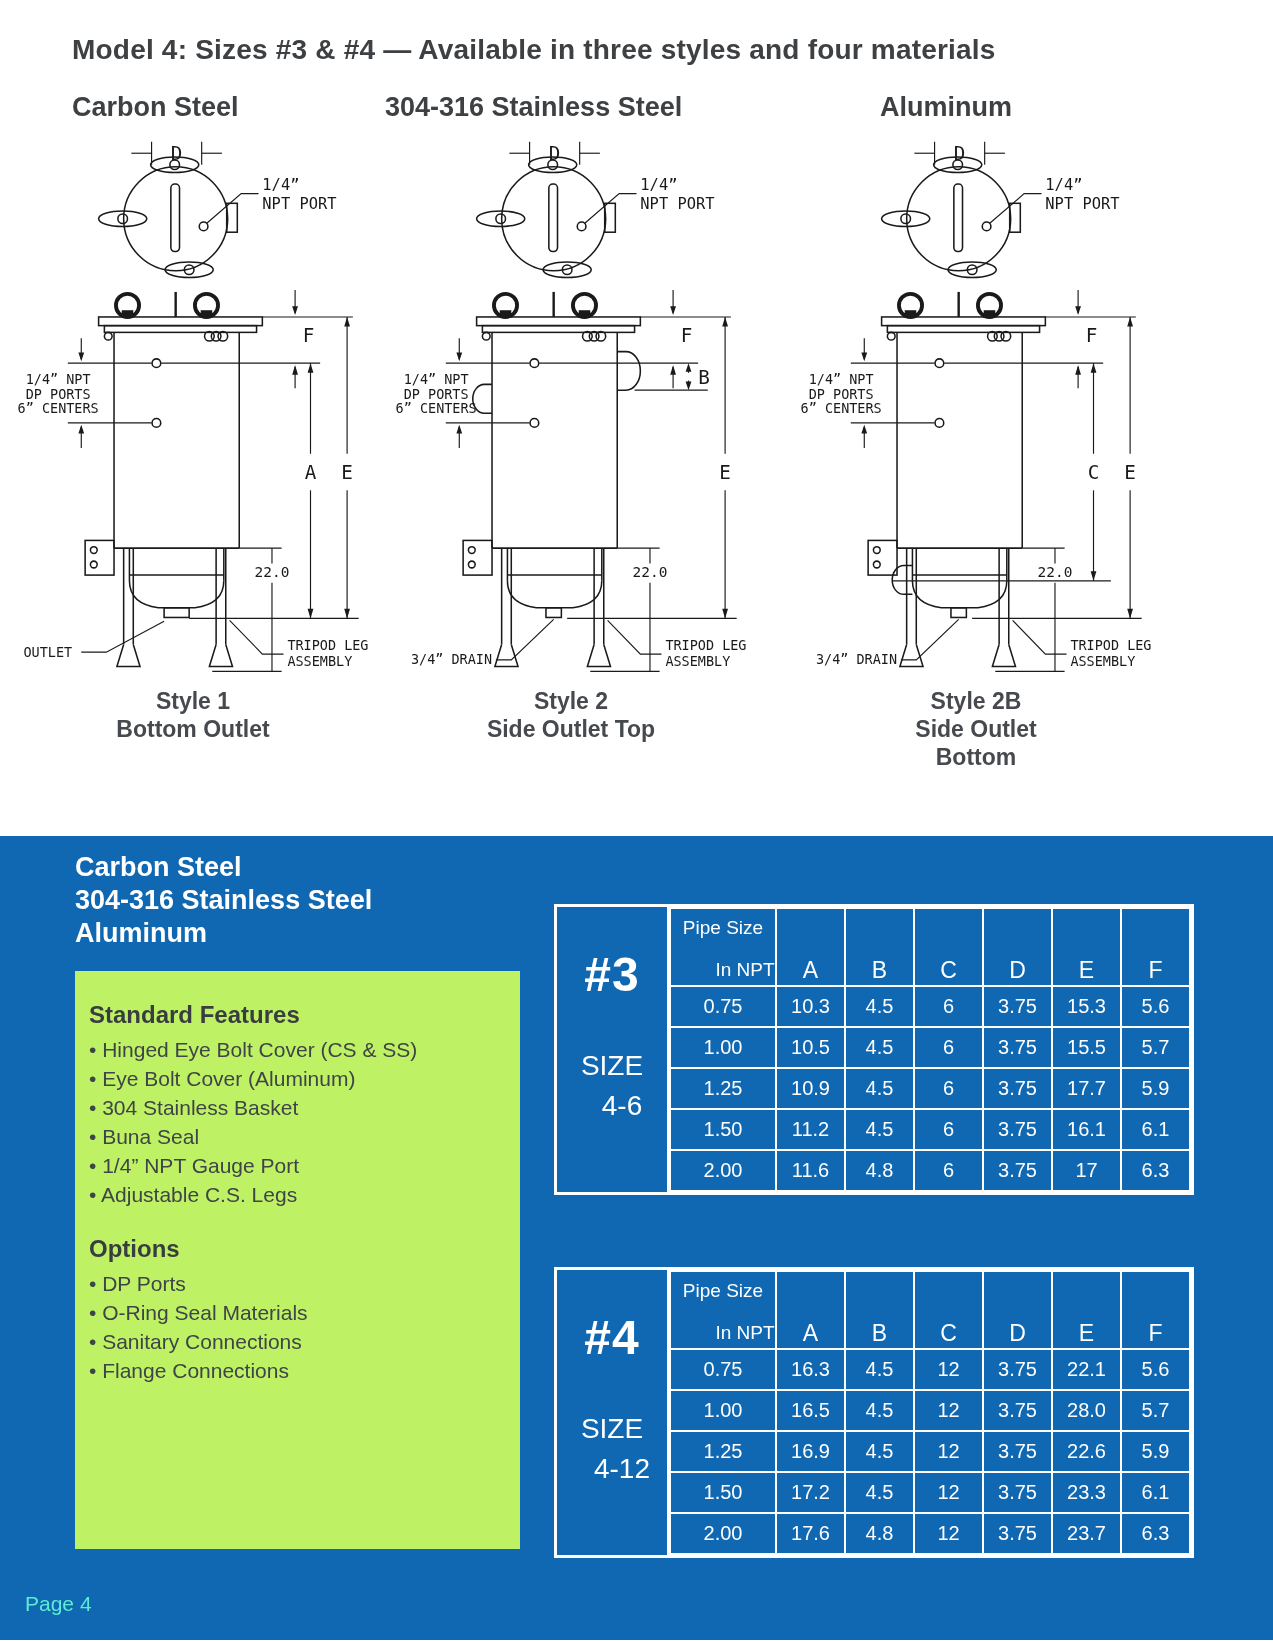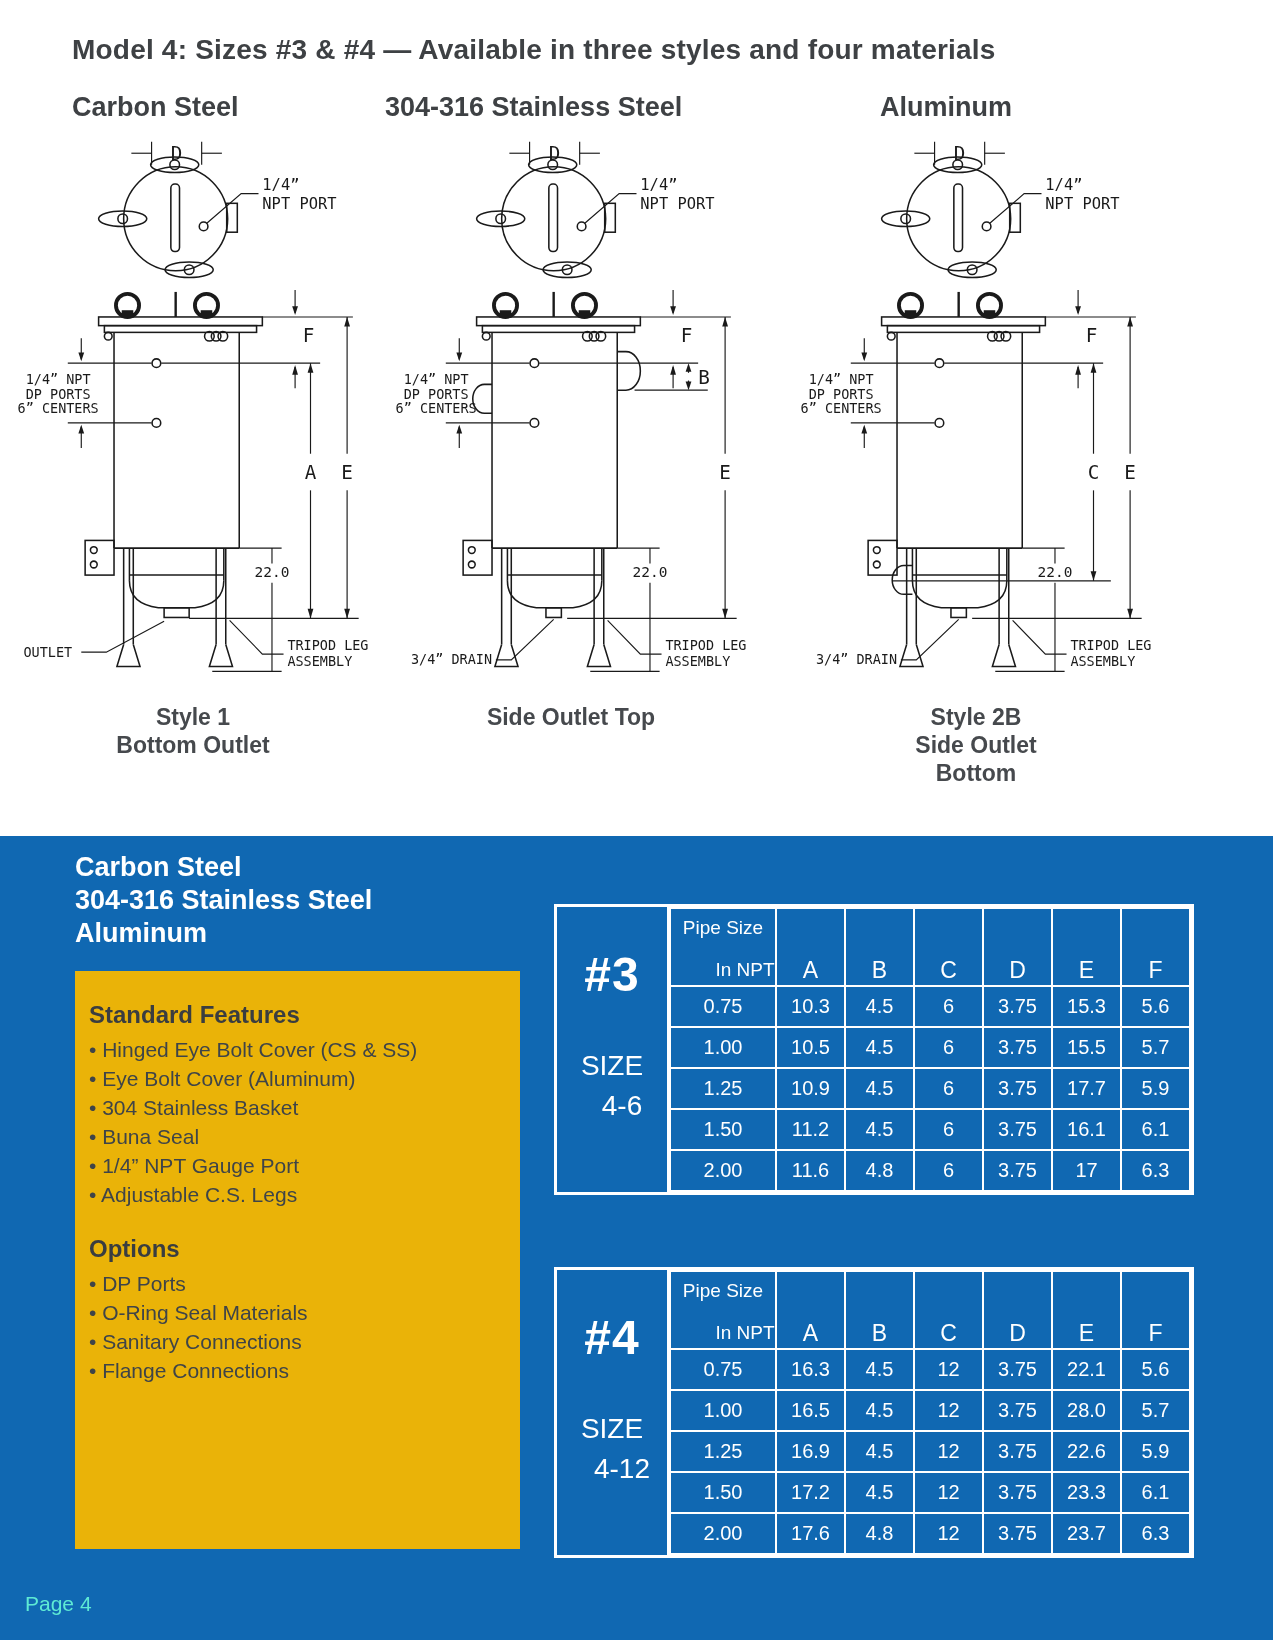--- a/index.html
+++ b/index.html
@@ -11,38 +11,38 @@
   .page-title { margin:34px 0 0 72px; font-size:28px; font-weight:bold; color:#3e4144;
                 letter-spacing:.2px; }
   .materials-row { position:relative; height:36px; margin-top:26px; }
   .materials-row .mat { position:absolute; top:0; font-size:27px; font-weight:bold; color:#3e4144; }
   .mat.m0 { left:72px; } .mat.m1 { left:385px; } .mat.m2 { left:880px; }
 
   .drawings-row { position:relative; height:704px; margin-top:4px; }
   figure.drawing { position:absolute; top:0; width:366px; }
   figure.f0 { left:10px; } figure.f1 { left:388px; } figure.f2 { left:793px; }
   .style-caption { text-align:center; font-size:23px; font-weight:bold; color:#46494d;
-                   line-height:1.22; margin-top:16px; }
+                   line-height:1.22; margin-top:0; }
   .style-caption span { display:block; }
 
   svg .cad { stroke:#1a1a1a; fill:none; stroke-width:1.6; }
   svg .thin { stroke:#1a1a1a; fill:none; stroke-width:1.2; }
   svg .arrow { fill:#1a1a1a; stroke:none; }
   svg .solid { fill:#1a1a1a; stroke:none; }
   svg text { font-family:"DejaVu Sans Mono", monospace; fill:#1a1a1a; }
   .t14 { font-size:14px; } .t15 { font-size:15px; } .t16 { font-size:16px; }
   .t20 { font-size:20px; }
 
   
   .blue-panel { position:relative; width:1273px; height:804px; background:#1068b2;
                 display:flex; align-items:flex-start; }
   .panel-left { margin-left:75px; width:445px; }
   .panel-heading { margin-top:15px; font-size:27px; font-weight:bold; color:#ffffff;
                    line-height:33px; }
-  .info-card { background:#eab308; margin-top:21px; height:578px; padding:30px 10px 0 14px; }
+  .info-card { background:#bef264; margin-top:21px; height:578px; padding:30px 10px 0 14px; }
   .features-title { font-size:24px; font-weight:bold; color:#3a3d40; margin-bottom:6px; }
   .features-title.options { margin-top:26px; }
   .info-card ul { list-style:none; }
   .info-card li { font-size:21px; line-height:29px; color:#3f4448; }
   .info-card li::before { content:"• "; }
 
   .panel-right { margin-left:34px; padding-top:68px; }
   .size-table { display:flex; border:3px solid #ffffff; width:640px; background:#1068b2; }
   .size-table + .size-table { margin-top:72px; }
   .label-col { width:112px; border-right:2.5px solid #ffffff; color:#ffffff; text-align:center; }
@@ -284,20 +284,21 @@
         <text class="t20" x="350" y="360" text-anchor="middle">E</text>
         <text class="t14" x="50" y="262" text-anchor="middle">1/4” NPT</text>
         <text class="t14" x="50" y="277" text-anchor="middle">DP PORTS</text>
         <text class="t14" x="50" y="292" text-anchor="middle">6” CENTERS</text>
         <text class="t15" x="272" y="462" text-anchor="middle">22.0</text>
         <text class="t14" x="108" y="552" text-anchor="end">3/4” DRAIN</text>
         <text class="t14" x="288" y="538">TRIPOD LEG</text>
         <text class="t14" x="288" y="554">ASSEMBLY</text>
       </svg>
       <figcaption class="style-caption">
+        <span>Style 2</span>
         <span>Side Outlet Top</span>
         <span></span>
       </figcaption>
     </figure>
 
     <figure class="drawing f2">
       <svg width="366" height="551" viewBox="0 0 380 572">
         <g class="thin">
           <line x1="126" y1="22" x2="147" y2="22"></line>
             <line x1="199" y1="22" x2="220" y2="22"></line>

